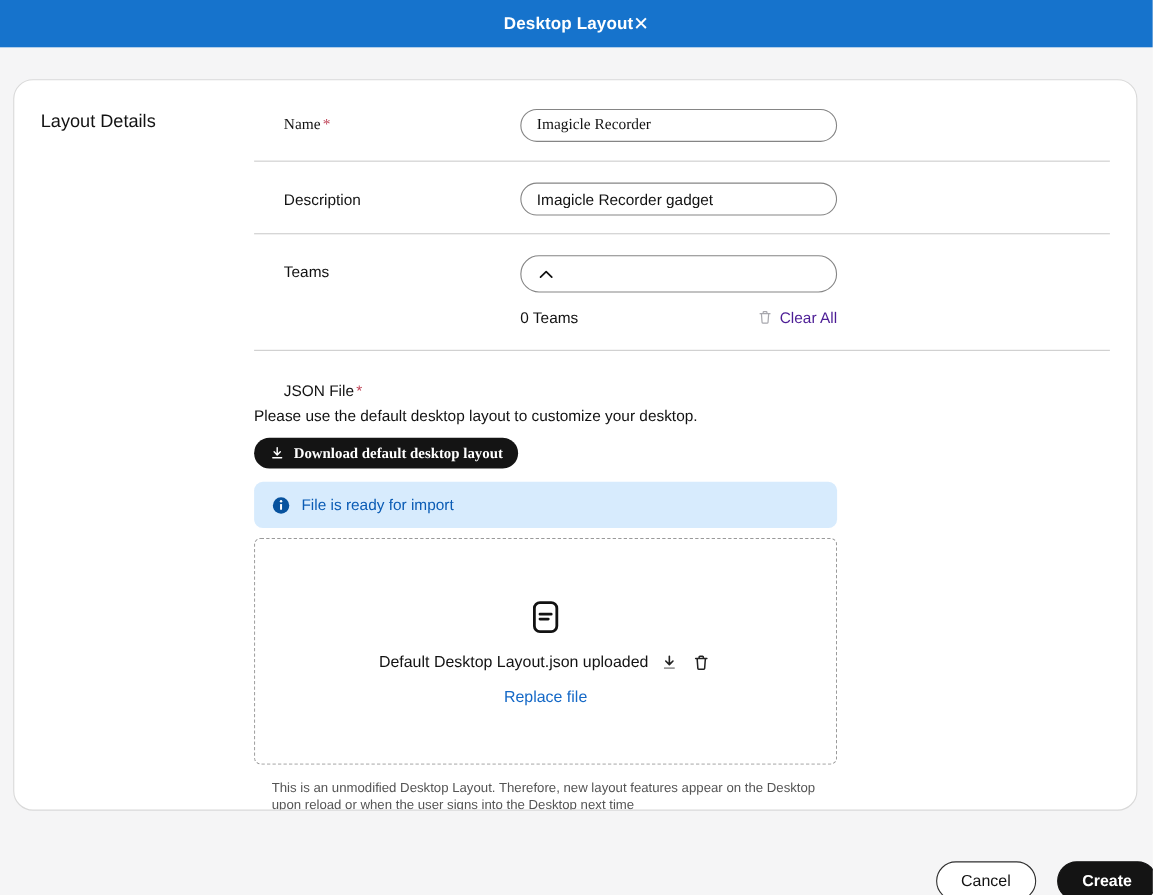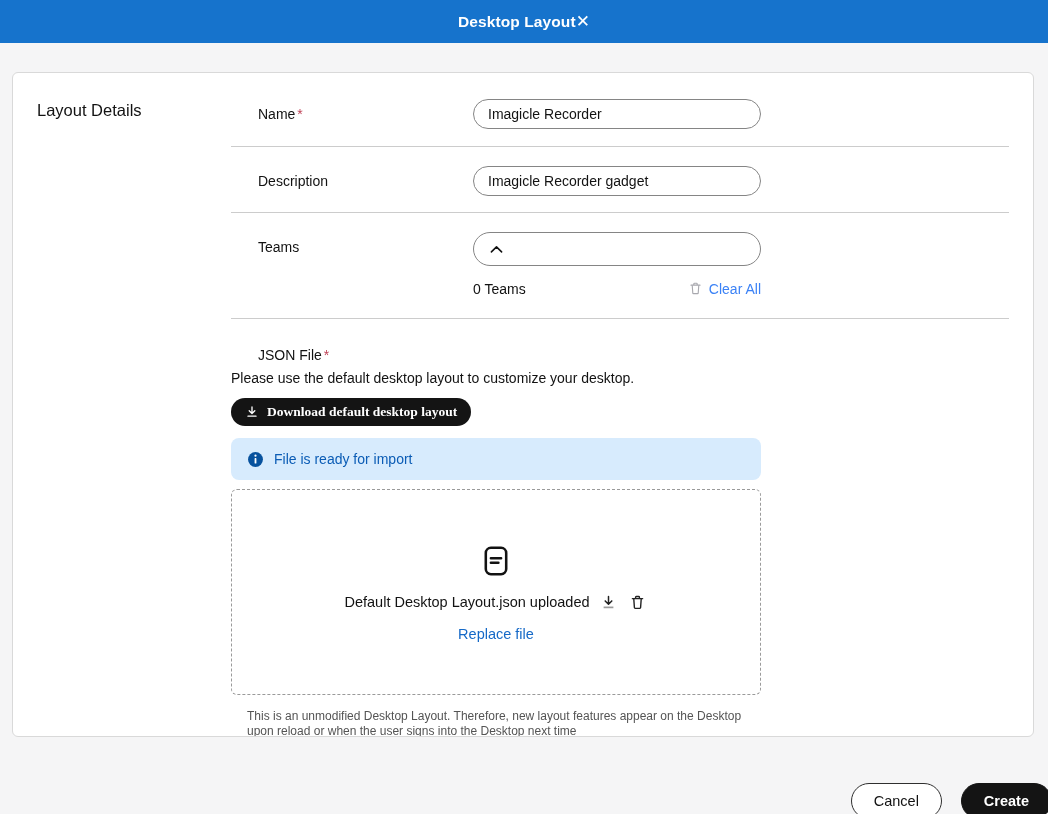--- a/index.html
+++ b/index.html
@@ -35,21 +35,21 @@
     cursor: pointer;
     font-family: inherit;
   }
 
   
   .card {
     margin: 29px 14px 0 12px;
     height: 665px;
     background: #fff;
     border: 1px solid #d9d9d9;
-    border-radius: 6px;
+    border-radius: 18px;
     display: flex;
     overflow: hidden;
   }
   .section-col {
     width: 218px;
     padding: 28px 0 0 24px;
     flex-shrink: 0;
   }
   .section-title {
     font-size: 16.5px;
@@ -70,21 +70,21 @@
   .label-cell {
     width: 242px;
     padding-left: 27px;
     padding-top: 7px;
     flex-shrink: 0;
     font-size: 14px;
     color: #121212;
   }
   .req { color: #BF4256; margin-left: 2px; }
 
-  .row-name { padding: 26px 0 17px; }
+  .row-name { padding: 26px 0 17px; font-family: Liberation Serif, serif; }
   .row-desc { padding: 19px 0 16px; }
   .row-teams { padding: 19px 0 21px; }
   .row-json { padding: 21px 0 0; }
 
   .text-input {
     width: 288px;
     height: 30px;
     border: 1px solid #858585;
     border-radius: 15px;
     padding: 0 14px;
@@ -124,21 +124,21 @@
     display: flex;
     justify-content: space-between;
     align-items: center;
     font-size: 14px;
   }
   .teams-count { color: #121212; }
   .clear-all {
     display: flex;
     align-items: flex-start;
     gap: 6px;
-    color: #3b82f6;
+    color: #4c1d95;
     background: none;
     border: none;
     font-size: 14px;
     font-family: inherit;
     cursor: default;
   }
 
   
   .json-instruction { font-size: 14px; color: #121212; padding-top: 7px; }
   .download-btn {

